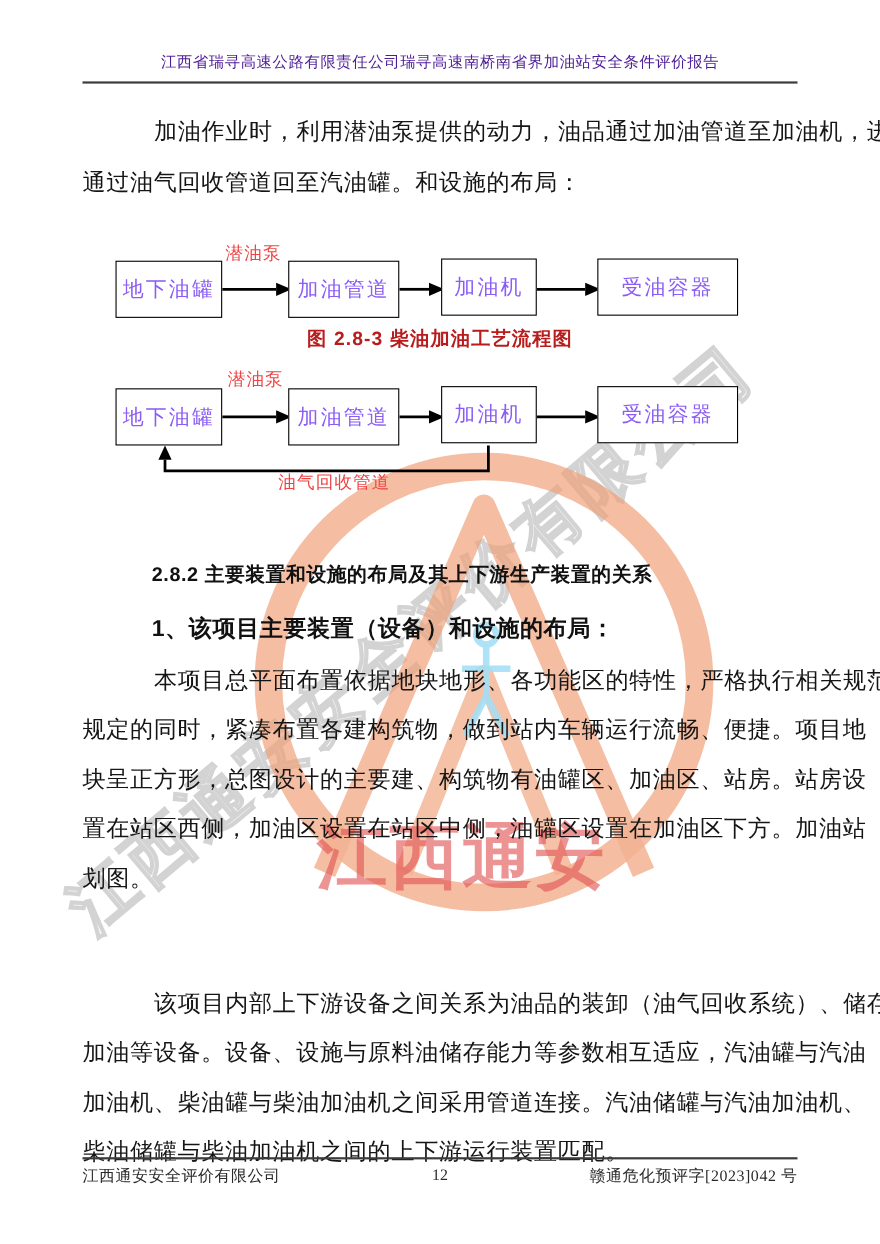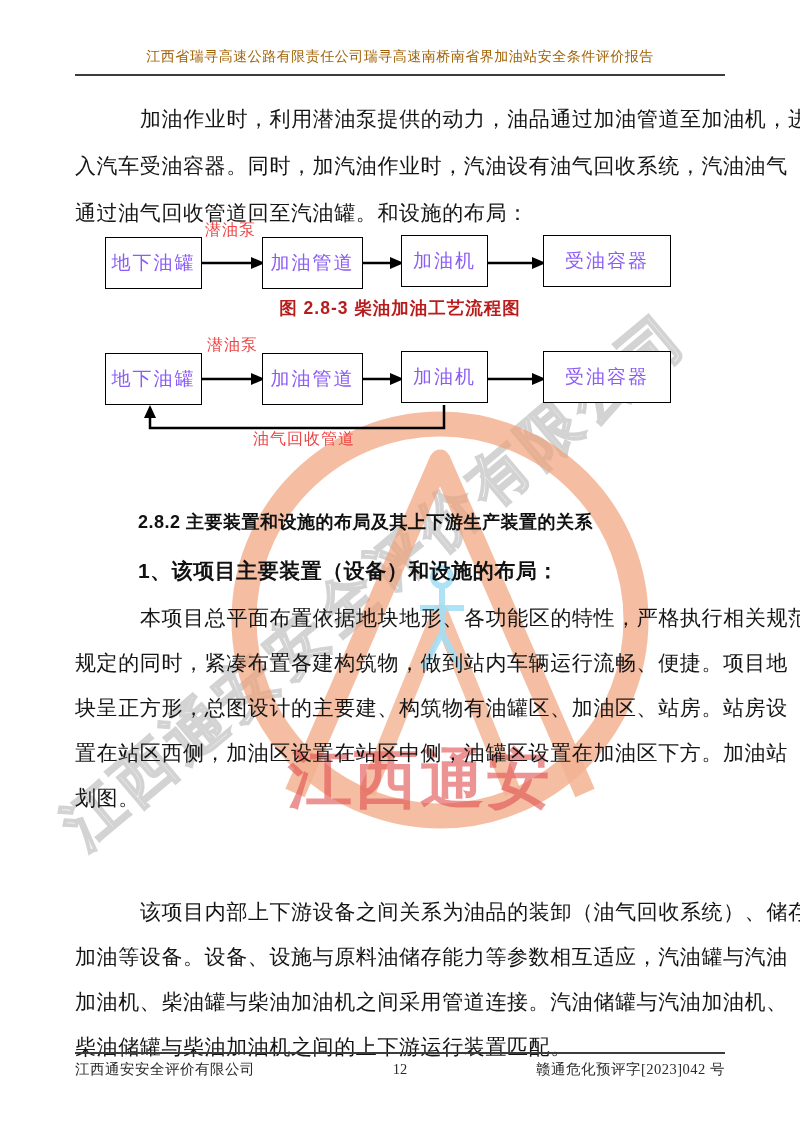--- a/index.html
+++ b/index.html
@@ -12,21 +12,21 @@
         font-family:"Liberation Sans",sans-serif;font-weight:bold;
         font-size:60px;letter-spacing:6px;white-space:nowrap;
         color:rgba(200,200,200,0.12);-webkit-text-stroke:2px #b9b9b9;opacity:0.62;}
   .wm-logo{position:absolute;left:225px;top:405px;opacity:0.8;}
   .wm-red{position:absolute;left:288px;top:736px;
         font-family:"Liberation Sans",sans-serif;font-weight:bold;
         font-size:64px;letter-spacing:2px;color:#e25454;opacity:0.62;white-space:nowrap;}
   
   .content{position:absolute;inset:0;z-index:1;}
   .header-title{position:absolute;top:48px;left:0;width:100%;text-align:center;
-        font-size:14px;letter-spacing:0.5px;color:#a16207;}
+        font-size:14px;letter-spacing:0.5px;color:#4c1d95;}
   .rule{position:absolute;left:75px;width:650px;height:2px;background:#3c3c3c;}
   .rule.hdr{top:74px;}
   .rule.ftr{top:1052px;height:1.5px;}
   .para{position:absolute;left:75px;width:650px;font-size:21px;color:#151515;}
   .para .ln{height:45px;line-height:45px;white-space:nowrap;letter-spacing:0.6px;}
   .para .ln.tall{height:47px;line-height:47px;}
   .para .ln.indent{text-indent:65px;}
   .heading{position:absolute;left:75px;width:650px;padding-left:63px;box-sizing:border-box;
         font-family:"Liberation Sans",sans-serif;font-weight:bold;color:#111;
         white-space:nowrap;letter-spacing:0.5px;}
@@ -71,21 +71,20 @@
     <div class="wm-red">江西通安</div>
   </div>
 
   <div class="content">
 
     <div class="header-title">江西省瑞寻高速公路有限责任公司瑞寻高速南桥南省界加油站安全条件评价报告</div>
     <div class="rule hdr"></div>
 
     <div class="para" style="top:96px;">
       <div class="ln tall indent">加油作业时，利用潜油泵提供的动力，油品通过加油管道至加油机，进</div>
-      <div class="ln tall">入汽车受油容器。同时，加汽油作业时，汽油设有油气回收系统，汽油油气</div>
       <div class="ln tall">通过油气回收管道回至汽油罐。和设施的布局：</div>
     </div>
 
     <div class="chart" style="top:220px;height:100px;">
       <svg width="650" height="100" viewBox="0 0 650 100">
         <line x1="127" y1="43" x2="176" y2="43" stroke="#000" stroke-width="2.5"></line>
         <polygon points="176,37 190,43 176,49" fill="#000"></polygon>
         <line x1="288" y1="43" x2="315" y2="43" stroke="#000" stroke-width="2.5"></line>
         <polygon points="315,37 329,43 315,49" fill="#000"></polygon>
         <line x1="413" y1="43" x2="457" y2="43" stroke="#000" stroke-width="2.5"></line>

